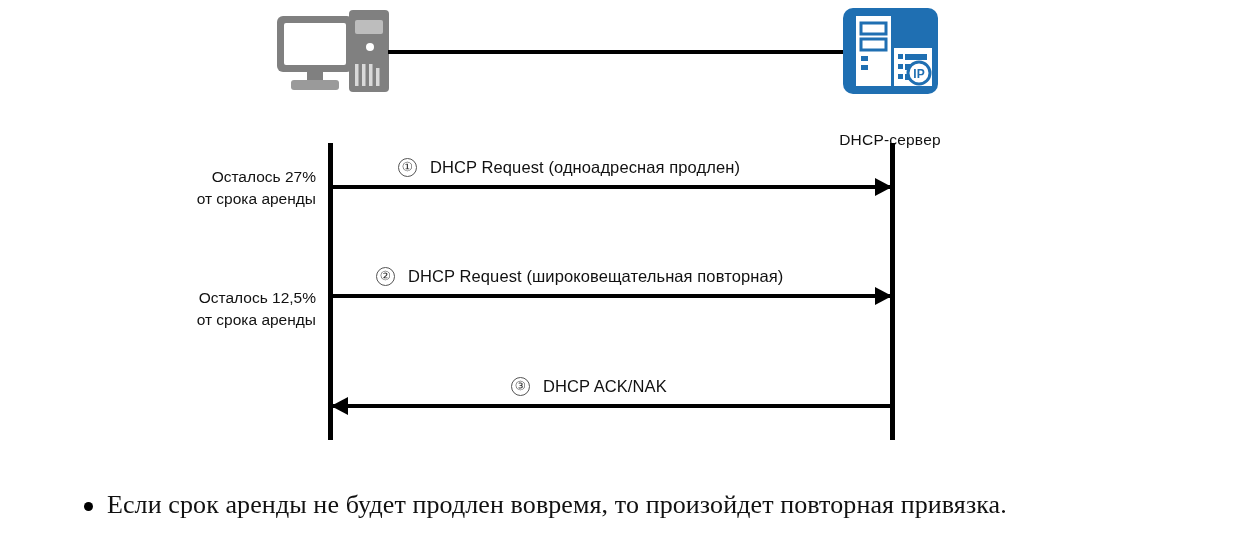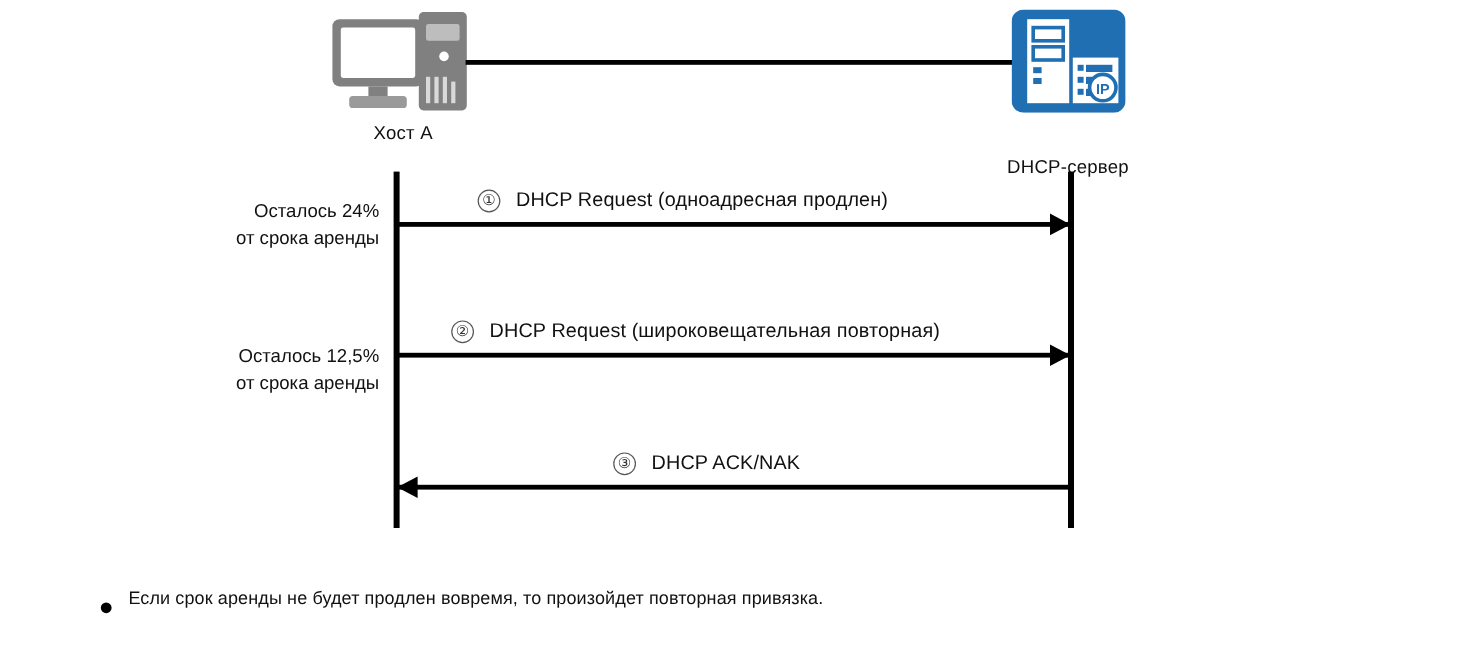--- a/index.html
+++ b/index.html
@@ -136,24 +136,25 @@
   }
   #bullet-dot {
     width: 9px;
     height: 9px;
     border-radius: 50%;
     background: #000000;
     margin-top: 12px;
     flex: 0 0 auto;
   }
   #bullet-text {
-    font-size: 15px;
+    font-size: 26px;
     color: #111111;
     white-space: nowrap;
     letter-spacing: 0.1px;
+    font-family: Liberation Serif, serif;
   }
 </style>
 </head>
 <body>
 
 <div id="stage">
 
   <div class="abs" id="host-icon">
     <svg width="118" height="88" viewBox="0 0 118 88" xmlns="http://www.w3.org/2000/svg">
 
@@ -167,21 +168,20 @@
         <rect x="101" y="60" width="3.5" height="18"></rect>
       </g>
 
       <rect x="2" y="8" width="76" height="56" rx="6" fill="#808080"></rect>
       <rect x="9" y="15" width="62" height="42" rx="2" fill="#ffffff"></rect>
 
       <rect x="32" y="64" width="16" height="8" fill="#808080"></rect>
       <rect x="16" y="72" width="48" height="10" rx="3" fill="#9a9a9a"></rect>
     </svg>
   </div>
-  <div class="device-label" id="host-label">Хост A</div>
 
   <div class="abs" id="link-line"></div>
 
   <div class="abs" id="dhcp-icon">
     <svg width="95" height="86" viewBox="0 0 95 86" xmlns="http://www.w3.org/2000/svg">
       <rect x="0" y="0" width="95" height="86" rx="10" fill="#1F6FB2"></rect>
 
       <rect x="13" y="8" width="35" height="70" fill="#ffffff"></rect>
       <rect x="18" y="15" width="25" height="11" fill="none" stroke="#1F6FB2" stroke-width="3"></rect>
       <rect x="18" y="31" width="25" height="11" fill="none" stroke="#1F6FB2" stroke-width="3"></rect>
@@ -198,21 +198,21 @@
       <circle cx="76" cy="65" r="11" fill="#ffffff" stroke="#1F6FB2" stroke-width="3"></circle>
       <text x="76" y="70" font-family="Liberation Sans, sans-serif" font-size="12" font-weight="bold" fill="#1F6FB2" text-anchor="middle">IP</text>
     </svg>
   </div>
   <div class="device-label" id="dhcp-label">DHCP-сервер</div>
 
   <div class="abs lifeline" id="lifeline-host"></div>
   <div class="abs lifeline" id="lifeline-dhcp"></div>
 
   <div class="annot" id="annot1">
-    <div>Осталось 24%</div>
+    <div>Осталось 27%</div>
     <div>от срока аренды</div>
   </div>
 
   <div class="annot" id="annot2">
     <div>Осталось 12,5%</div>
     <div>от срока аренды</div>
   </div>
 
   <div class="msg-text" id="msg1-text">
     <span class="circled-num">①</span>

